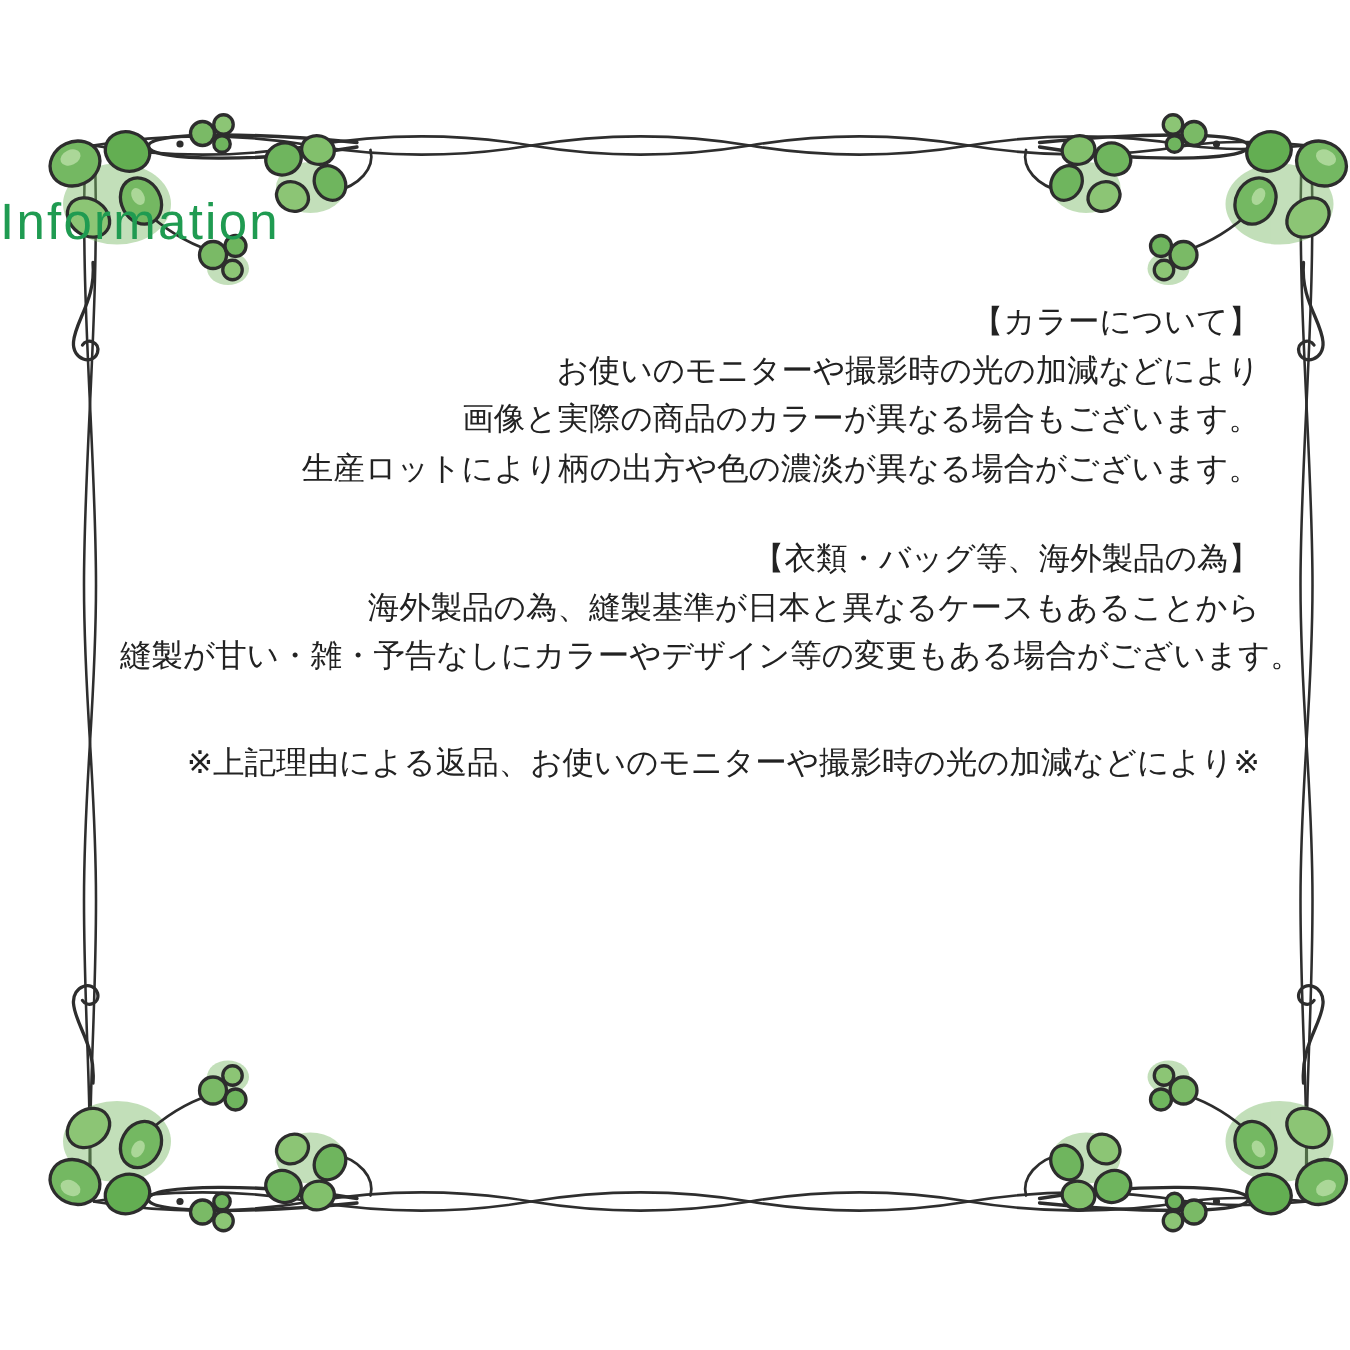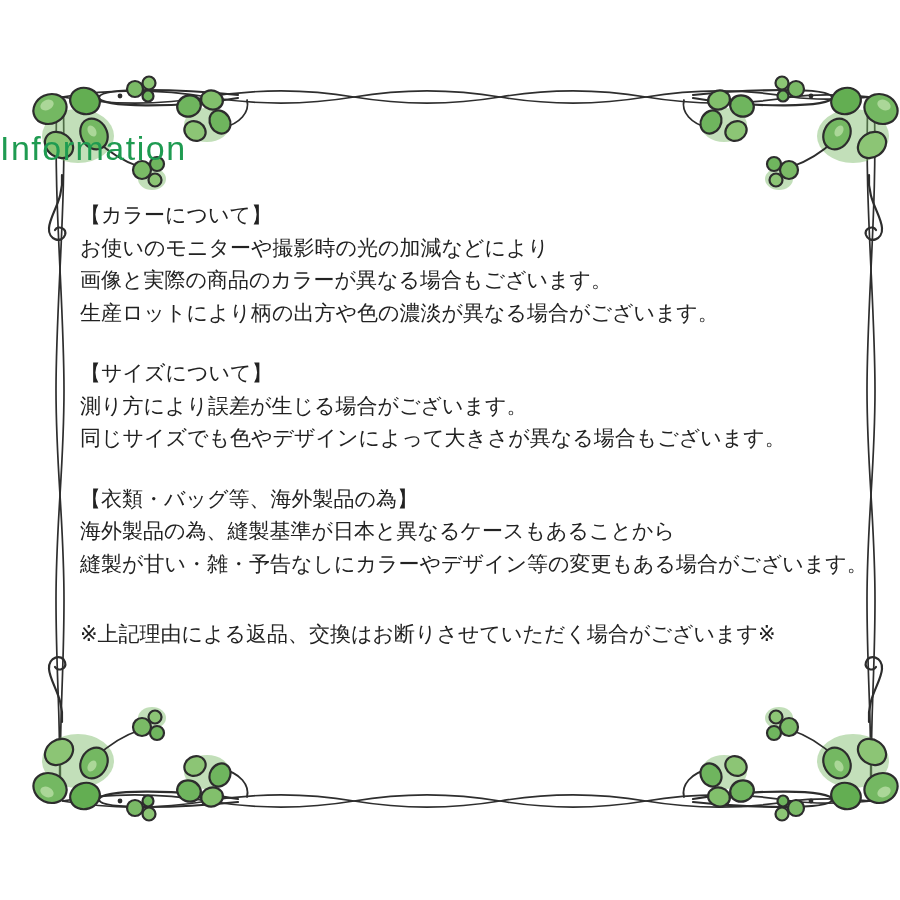--- a/index.html
+++ b/index.html
@@ -13,21 +13,21 @@
     position:absolute;left:0;top:129px;width:850px;
     font-size:34px;letter-spacing:1.5px;
     color:#1f9b51;
     font-weight:400;
   }
   .content{
     position:absolute;left:80px;top:199px;width:760px;
     color:#222222;
     font-size:21px;line-height:32.5px;
   }
-  .para{margin:0 0 28px 0;}
+  .para{margin:0 0 28px 0;text-align:right;}
   .line{white-space:nowrap;}
   .note{margin-top:38px;}
 </style>
 </head>
 <body>
 
 <svg class="frame-svg" viewBox="0 0 900 900" aria-hidden="true">
   <defs>
     <g id="corner" stroke="#2d2d2d" stroke-width="2.2" fill="none" stroke-linecap="round">
 
@@ -109,27 +109,22 @@
 
 <div class="content">
 
   <div class="para">
     <div class="line">【カラーについて】</div>
     <div class="line">お使いのモニターや撮影時の光の加減などにより</div>
     <div class="line">画像と実際の商品のカラーが異なる場合もございます。</div>
     <div class="line">生産ロットにより柄の出方や色の濃淡が異なる場合がございます。</div>
   </div>
 
-  <div class="para">
-    <div class="line">【サイズについて】</div>
-    <div class="line">測り方により誤差が生じる場合がございます。</div>
-    <div class="line">同じサイズでも色やデザインによって大きさが異なる場合もございます。</div>
-  </div>
 
   <div class="para">
     <div class="line">【衣類・バッグ等、海外製品の為】</div>
     <div class="line">海外製品の為、縫製基準が日本と異なるケースもあることから</div>
     <div class="line">縫製が甘い・雑・予告なしにカラーやデザイン等の変更もある場合がございます。</div>
   </div>
 
-  <div class="para note line">※上記理由による返品、交換はお断りさせていただく場合がございます※</div>
+  <div class="para note line">※上記理由による返品、お使いのモニターや撮影時の光の加減などにより※</div>
 
 </div>
 
 </body></html>

